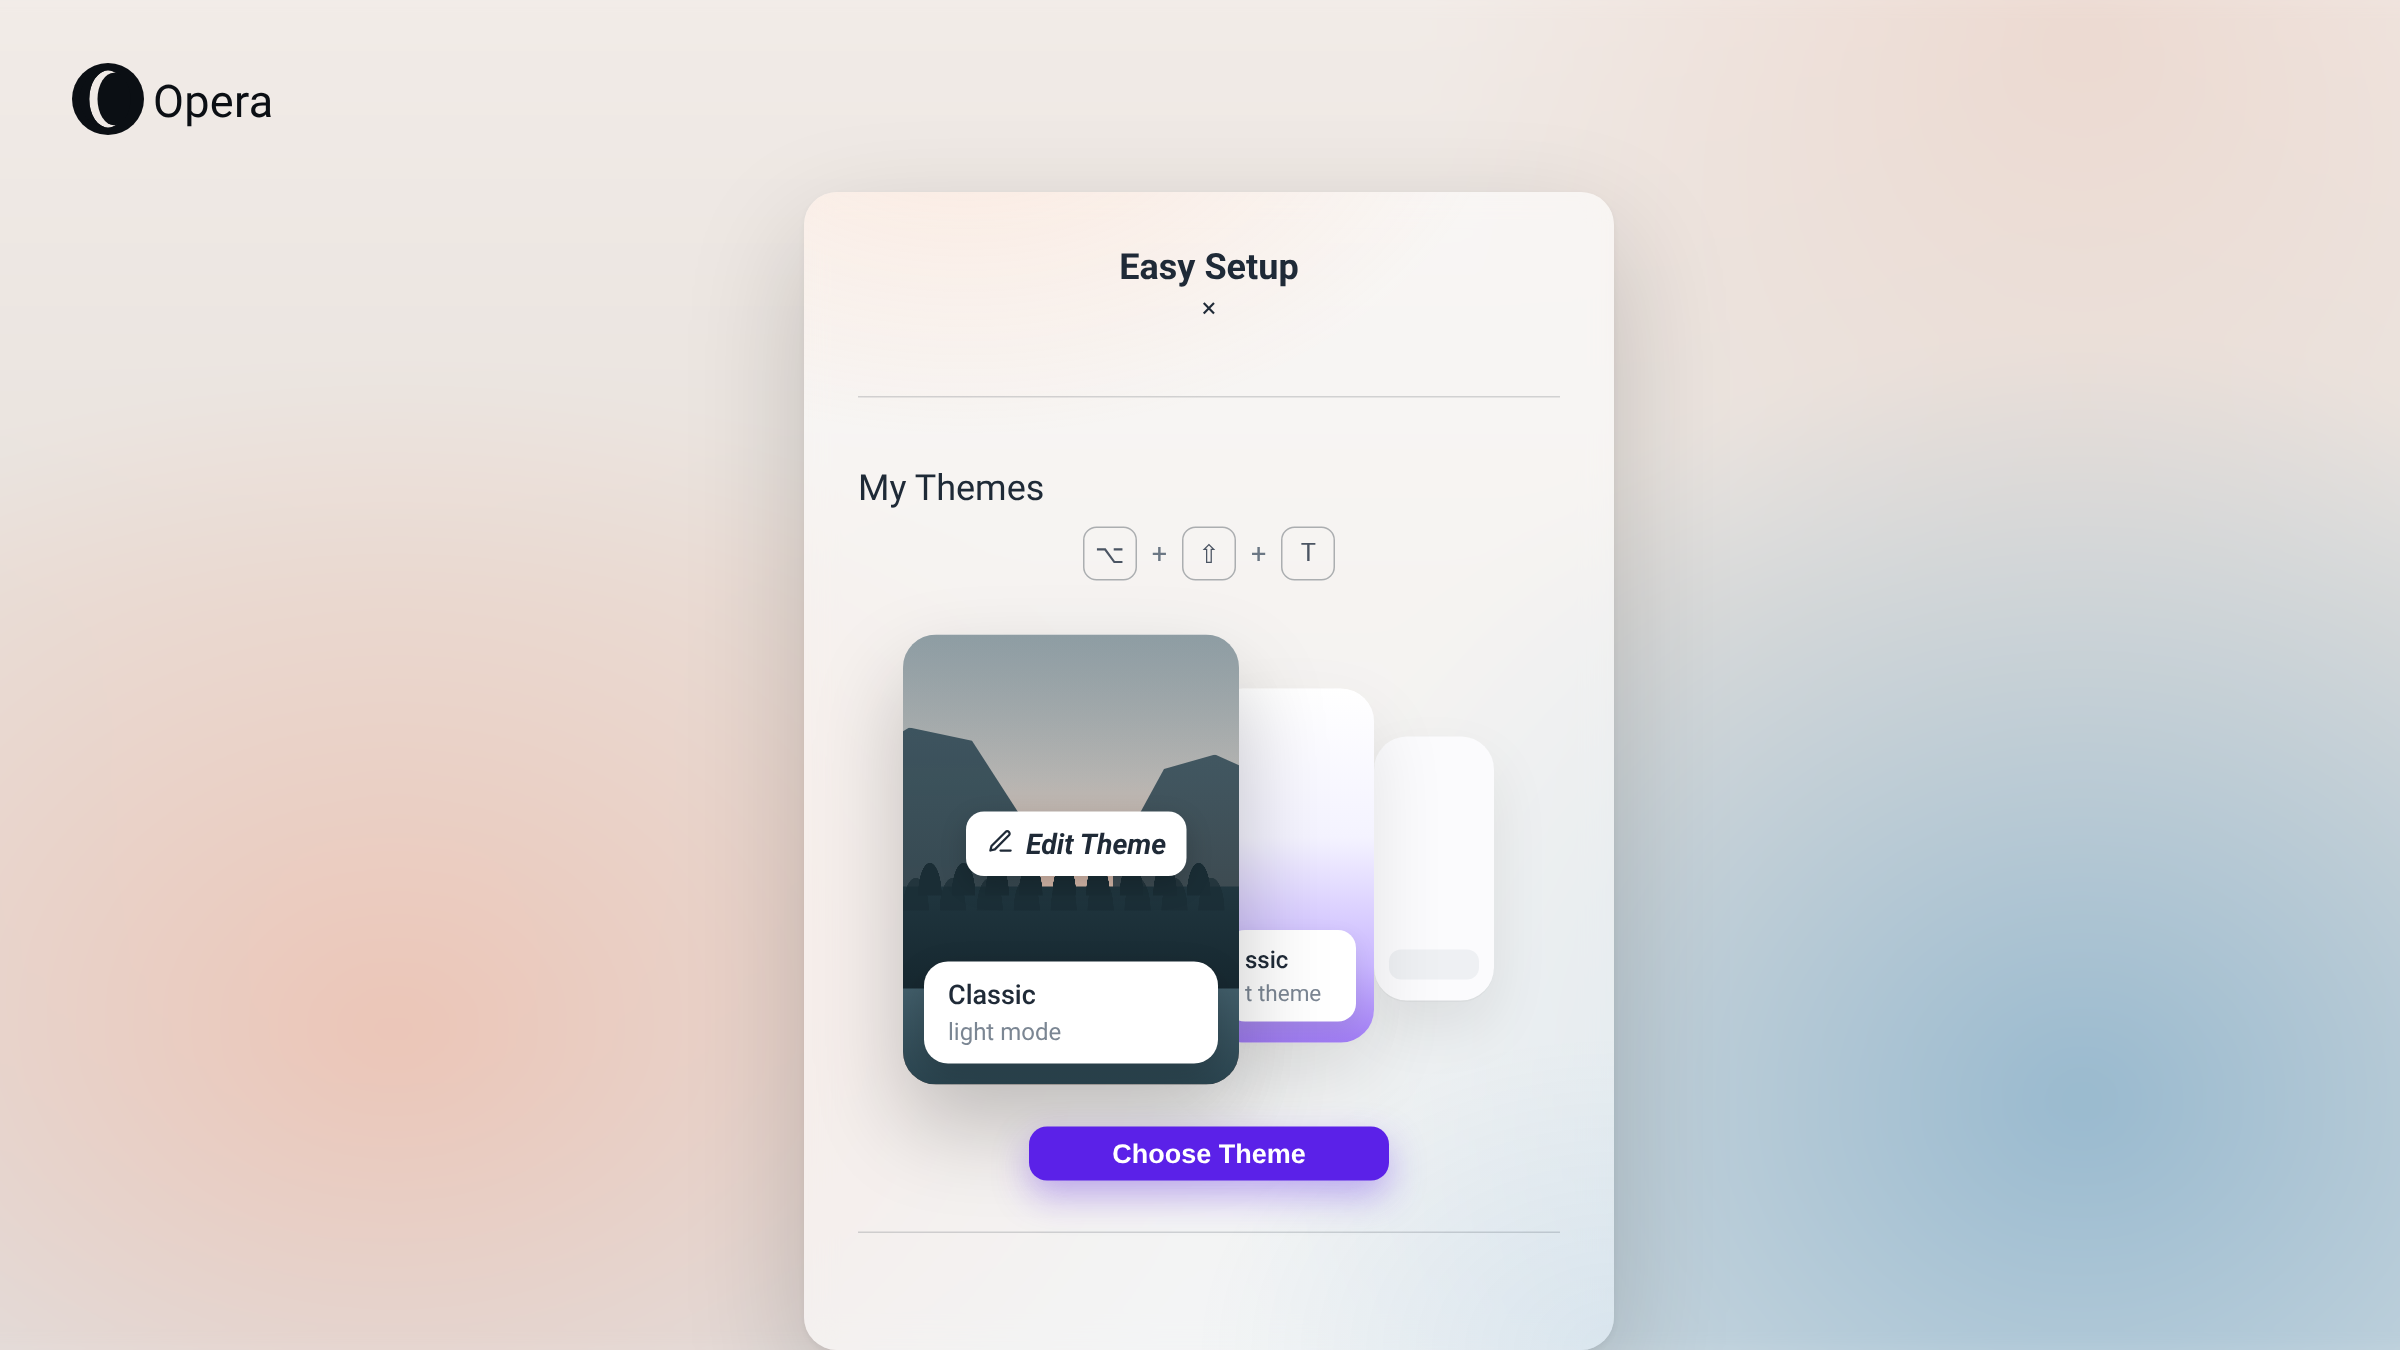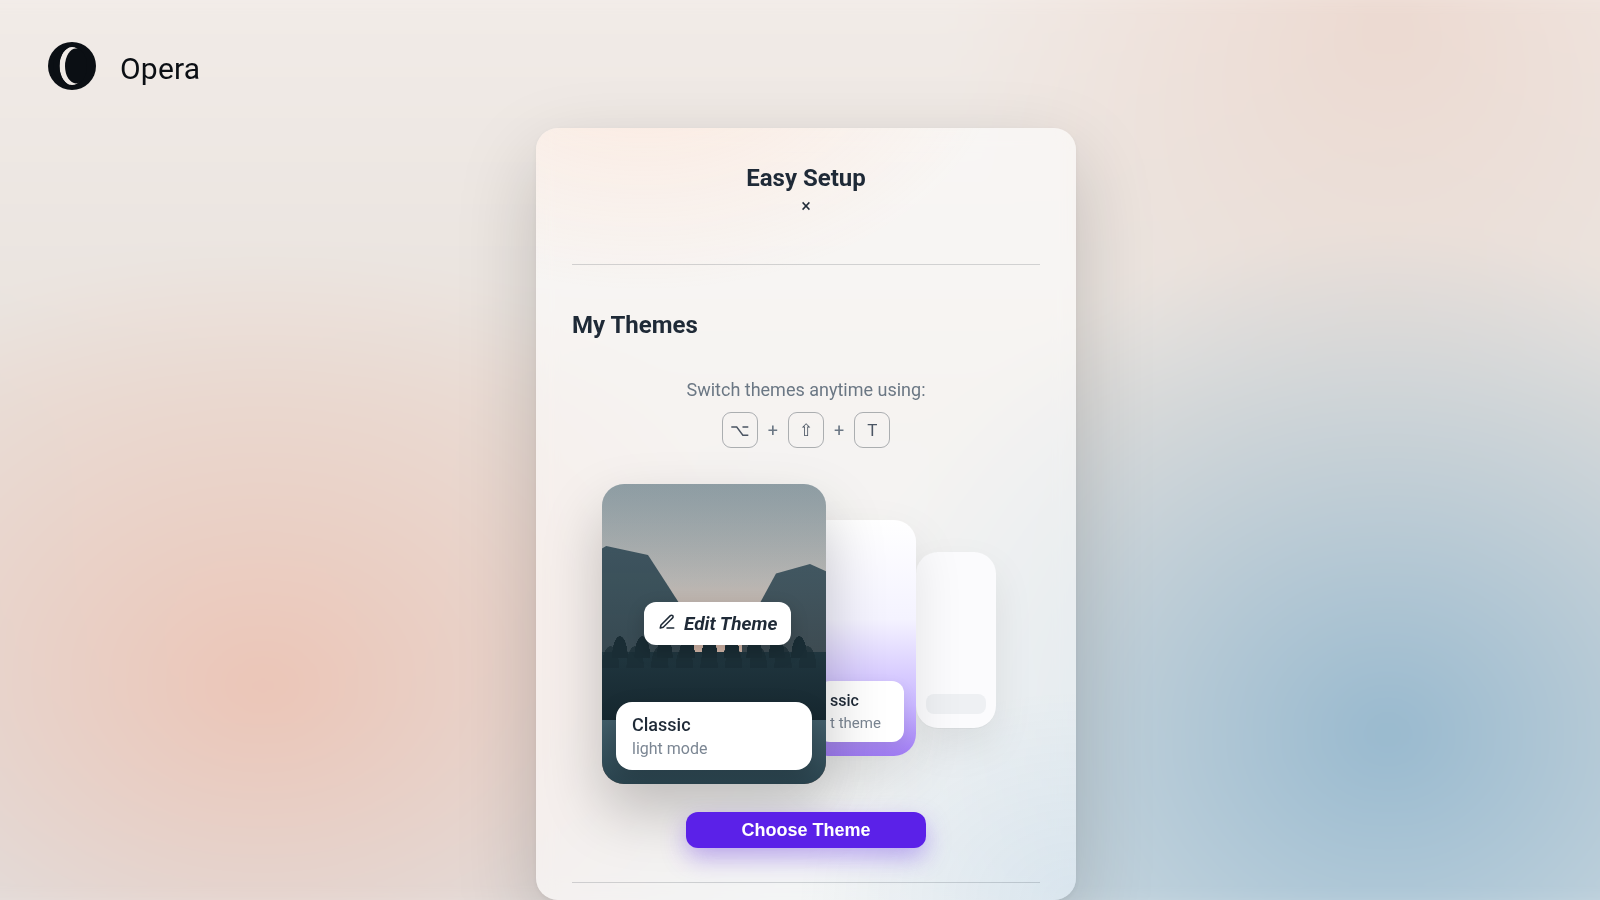--- a/index.html
+++ b/index.html
@@ -15,21 +15,21 @@
       radial-gradient(700px 600px at 85% 5%, rgba(230,196,182,0.45), rgba(230,196,182,0) 60%),
       linear-gradient(180deg, #f2ece8 0%, #e8e2dd 45%, #dfe4e6 100%);
     filter: blur(14px);
     transform: scale(1.05);
   }
 
   
   .brand {
     position: absolute;
     top: 40px; left: 46px;
-    display: flex; align-items: center; gap: 22px;
+    display: flex; align-items: center; gap: 4px;
     color: #0b0f14;
   }
   .brand-text { font-size: 30px; font-weight: 400; letter-spacing: 0.2px; }
 
   
   .panel {
     position: absolute;
     left: 536px; top: 128px;
     width: 540px; height: 772px;
     background: rgba(255,255,255,0.6);
@@ -63,21 +63,21 @@
   }
 
   .divider {
     height: 1px; background: rgba(31,42,55,0.18);
     margin-top: 44px;
     position: relative;
   }
 
   .section-title {
     margin-top: 46px;
-    font-size: 24px; font-weight: 700; color: #1f2a37;
+    font-size: 24px; font-weight: 400; color: #1f2a37;
     position: relative;
   }
 
   .hint-line {
     margin-top: 40px;
     text-align: center;
     color: #6b7784;
     font-size: 18px;
     position: relative;
   }
@@ -271,21 +271,20 @@
     <div class="panel-title">Easy Setup</div>
     <div class="close-btn">
       <span>×</span>
     </div>
   </div>
 
   <div class="divider"></div>
 
   <div class="section-title">My Themes</div>
 
-  <div class="hint-line">Switch themes anytime using:</div>
   <div class="keycaps">
     <span class="keycap">⌥</span>
     <span class="plus">+</span>
     <span class="keycap">⇧</span>
     <span class="plus">+</span>
     <span class="keycap">T</span>
   </div>
 
   <div class="carousel">
     <div class="card white">

